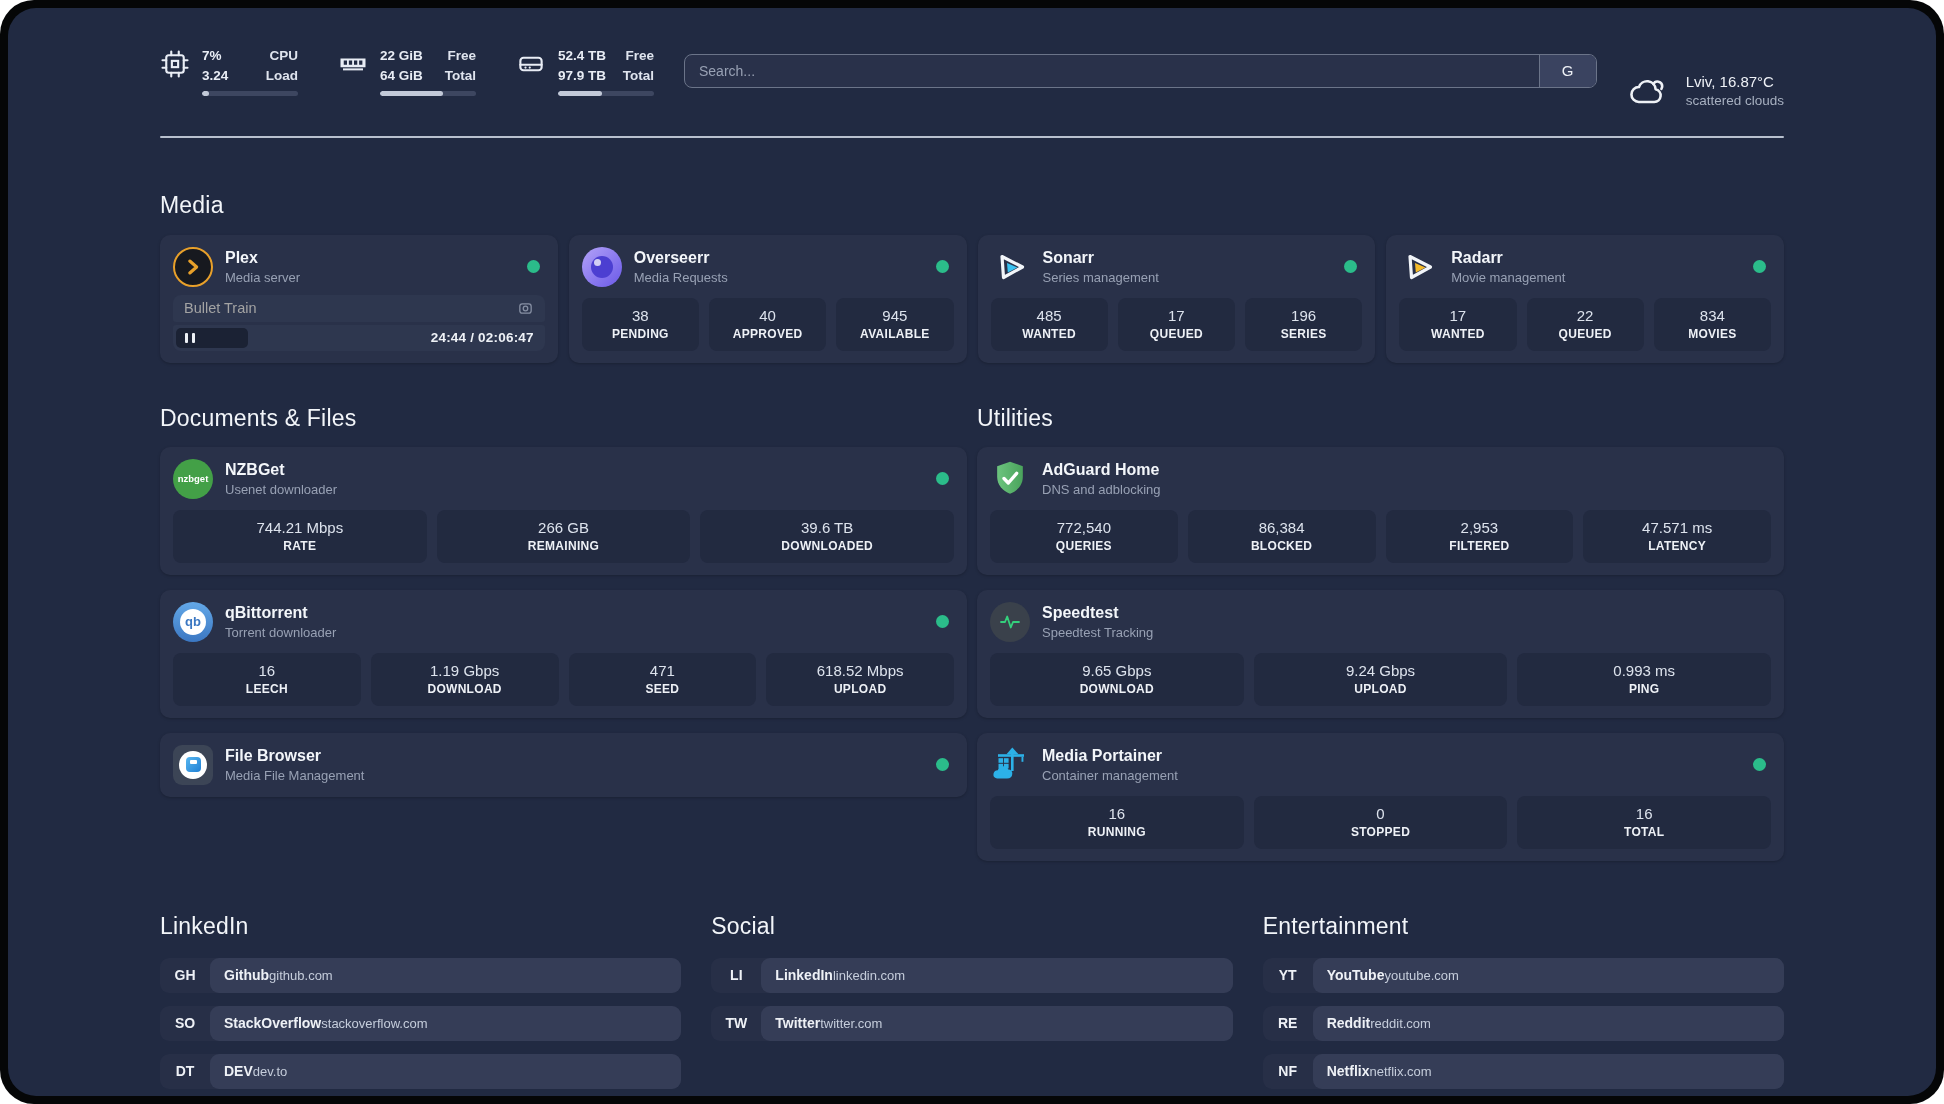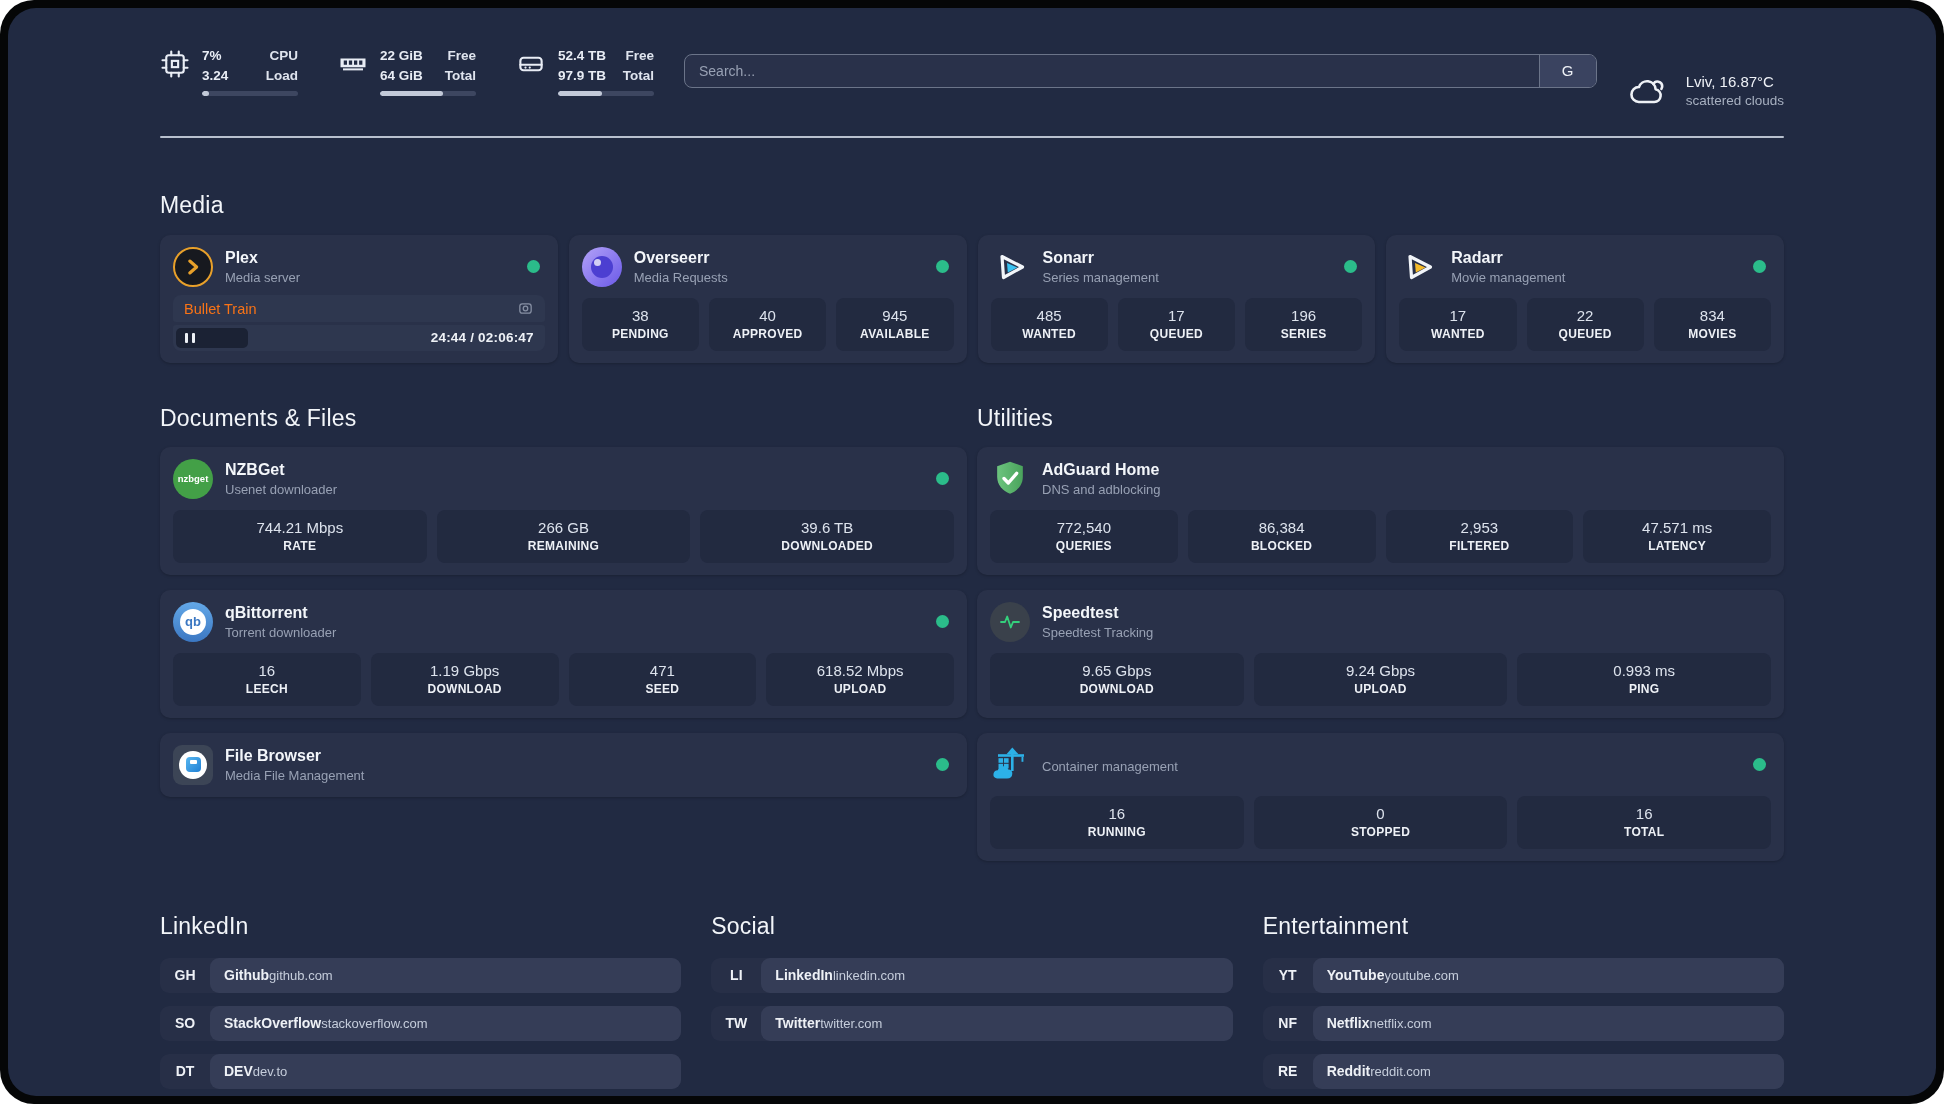--- a/index.html
+++ b/index.html
@@ -70,21 +70,21 @@
   .icon-qbit{background:linear-gradient(180deg,#63a8e8,#3b77c2);border-radius:50%;}
   .qb-inner{width:26px;height:26px;border-radius:50%;background:#fff;display:flex;align-items:center;justify-content:center;color:#3b77c2;font-weight:800;font-size:13px;}
   .icon-filebrowser{background:#3c4556;border-radius:9px;}
   .fb-circle{width:28px;height:28px;border-radius:50%;background:#fff;display:flex;align-items:center;justify-content:center;}
   .fb-glyph{width:15px;height:15px;background:linear-gradient(135deg,#58b7f0,#1f7fd4);border-radius:4px;position:relative;}
   .fb-glyph::after{content:"";position:absolute;left:4px;top:3px;width:7px;height:4px;background:#fff;border-radius:1px;}
   .icon-speedtest{background:#3a414b;border-radius:50%;}
   .icon-speedtest svg{width:24px;height:24px;}
 
   
-  .media-session{margin-top:8px;background:#2e374f;border-radius:8px 8px 3px 3px;padding:5px 11px;display:flex;align-items:flex-end;justify-content:space-between;font-size:14.5px;color:#f97316;}
+  .media-session{margin-top:8px;background:#2e374f;border-radius:8px 8px 3px 3px;padding:5px 11px;display:flex;align-items:center;justify-content:space-between;font-size:14.5px;color:#a3a3a3;}
   .session-icon{width:17px;height:17px;opacity:.85;}
   .media-progress{margin-top:3px;position:relative;background:#2e374f;border-radius:3px 3px 8px 8px;height:26px;display:flex;align-items:center;overflow:hidden;}
   .media-progress-fill{position:absolute;left:3px;top:3px;bottom:3px;background:#1b2234;border-radius:5px;}
   .pause-btn{position:relative;z-index:1;margin-left:12px;display:flex;gap:3.5px;cursor:pointer;}
   .pause-btn span{width:3px;height:10px;background:#eef1f6;border-radius:1px;}
   .media-time{position:absolute;right:11px;font-size:13.5px;font-weight:700;color:#eef1f6;letter-spacing:.2px;text-align:center;}
 
   
   .dual{margin-top:42px;display:grid;grid-template-columns:1fr 1fr;gap:0 10px;align-items:start;}
   .col .card{margin-top:15px;}
@@ -492,20 +492,21 @@
                   <polygon points="22.3,2.5 16.5,9.2 28.5,9.2"></polygon>
                   <rect x="31.5" y="11.8" width="1.9" height="5"></rect>
                   <rect x="8.5" y="13.2" width="4.6" height="4.6"></rect>
                   <rect x="14" y="13.2" width="4.6" height="4.6"></rect>
                   <rect x="8.5" y="18.8" width="4.6" height="4.6"></rect>
                   <rect x="14" y="18.8" width="4.6" height="4.6"></rect>
                   <path d="M7 33.5q-4.5-1-3.4-5.2 1-3.1 4.2-3 1.2-4 5.3-4 4.2 0 5.2 3.2 4.2.2 4 4.3-.2 4.7-5.3 4.7Z"></path>
                 </svg>
               </div>
               <div class="card-titles">
+                <div class="card-title">Media Portainer</div>
                 <div class="card-sub">Container management</div>
               </div>
               <div class="status-dot"></div>
             </div>
             <div class="tiles c3">
               <div class="tile">
                 <div class="tile-value">16</div>
                 <div class="tile-label">RUNNING</div>
               </div>
               <div class="tile">
@@ -573,31 +574,31 @@
           <div class="section-title">Entertainment</div>
           <div class="link-rows">
             <div class="link-row">
               <div class="link-abbr">YT</div>
               <div class="link-pill">
                 <span class="link-name">YouTube</span>
                 <span class="link-url">youtube.com</span>
               </div>
             </div>
             <div class="link-row">
+              <div class="link-abbr">RE</div>
+              <div class="link-pill">
+                <span class="link-name">Reddit</span>
+                <span class="link-url">reddit.com</span>
+              </div>
+            </div>
+            <div class="link-row">
               <div class="link-abbr">NF</div>
               <div class="link-pill">
                 <span class="link-name">Netflix</span>
                 <span class="link-url">netflix.com</span>
-              </div>
-            </div>
-            <div class="link-row">
-              <div class="link-abbr">RE</div>
-              <div class="link-pill">
-                <span class="link-name">Reddit</span>
-                <span class="link-url">reddit.com</span>
               </div>
             </div>
           </div>
         </div>
       </div>
 
     </div>
   </div>
 </div>
 

